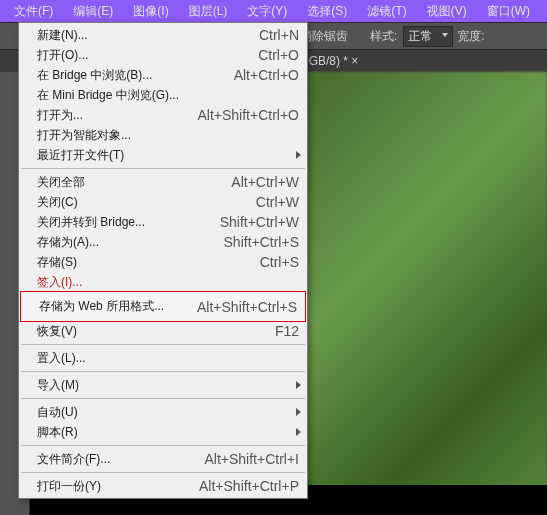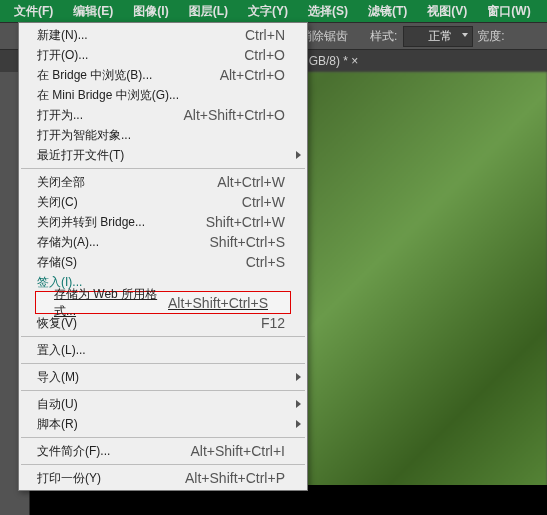--- a/index.html
+++ b/index.html
@@ -8,46 +8,45 @@
     font-size: 12px;
     background: #4a4a4a;
     width: 547px;
     height: 515px;
     overflow: hidden;
     position: relative;
     color: #d0d0d0;
   }
   .menubar {
     display: flex;
-    background: #15803d;
+    background: #8b5cf6;
     height: 22px;
     align-items: center;
     padding-left: 4px;
-    font-weight: bold;
   }
   .menubar-item {
     padding: 3px 10px;
     color: #e0e0e0;
     cursor: default;
   }
   .toolbar {
     background: #535353;
     height: 28px;
     display: flex;
     align-items: center;
     padding-left: 300px;
     color: #d0d0d0;
     border-top: 1px solid #2a2a2a;
     border-bottom: 1px solid #2a2a2a;
   }
   .toolbar span { margin-right: 6px; }
   .dropdown {
     background: #3c3c3c;
     border: 1px solid #2a2a2a;
-    padding: 1px 20px 1px 24px;
+    padding: 1px 20px 1px 4px;
     color: #e0e0e0;
     font-size: 12px;
     position: relative;
   }
   .dropdown::after {
     content: "";
     position: absolute;
     right: 4px; top: 6px;
     border-left: 3px solid transparent;
     border-right: 3px solid transparent;
@@ -92,46 +91,45 @@
     background: #efefef;
     border: 1px solid #7a7a7a;
     box-shadow: 2px 2px 6px rgba(0,0,0,0.4);
     padding: 2px 0;
     z-index: 100;
   }
   .menu-item {
     display: flex;
     align-items: center;
     height: 20px;
-    padding: 0 22px 0 18px;
+    padding: 0 8px 0 18px;
     color: #222;
     position: relative;
   }
-  .menu-item.disabled { color: #0f766e; }
+  .menu-item.disabled { color: #b91c1c; }
   .menu-label { flex: 1; }
   .menu-shortcut { color: #555; font-size: 14px; }
   .menu-item.has-sub::after {
     content: "";
     position: absolute;
     right: 6px; top: 6px;
     border-top: 4px solid transparent;
     border-bottom: 4px solid transparent;
     border-left: 5px solid #555;
   }
   .menu-sep {
     height: 1px;
     background: #bcbcbc;
     margin: 3px 2px;
   }
   .menu-item.highlight {
     border: 1px solid #e00000;
     background: #f4f4f4;
-    height: 23px;
-    margin: -1px 16px;
-    text-decoration: underline;
+    height: 31px;
+    margin: -1px 1px;
   }
 </style>
 </head>
 <body>
 
 <div class="menubar">
   <div class="menubar-item">文件(F)</div>
   <div class="menubar-item">编辑(E)</div>
   <div class="menubar-item">图像(I)</div>
   <div class="menubar-item">图层(L)</div>

